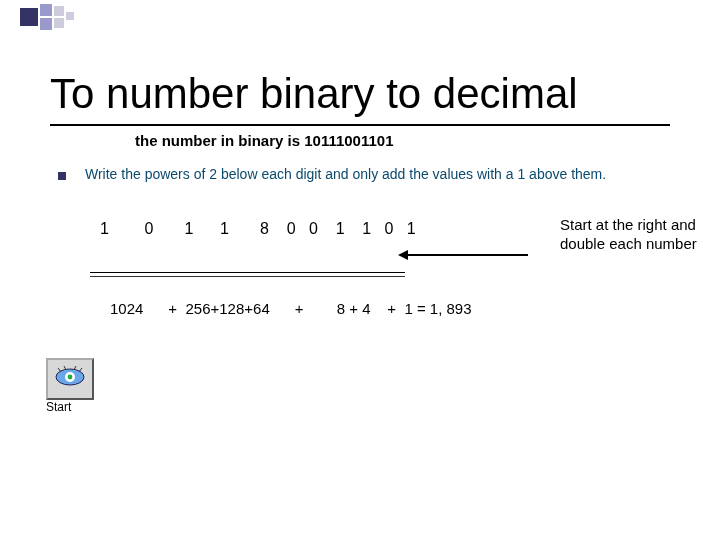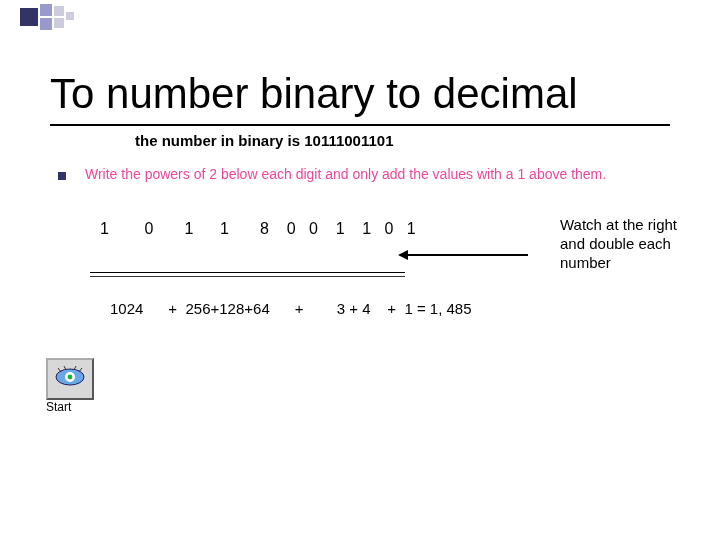--- a/index.html
+++ b/index.html
@@ -52,21 +52,21 @@
     top: 172px;
     width: 8px;
     height: 8px;
     background: #333366;
   }
   .bullet-text {
     position: absolute;
     left: 85px;
     top: 166px;
     font-size: 14px;
-    color: #ec4899;
+    color: #0c4a6e;
     width: 600px;
   }
 
   .digits {
     position: absolute;
     left: 100px;
     top: 220px;
     font-size: 16px;
     letter-spacing: 0;
     color: #000;
@@ -175,23 +175,23 @@
 <div class="digits">1        0       1      1       8    0   0    1    1   0   1</div>
 
 <div class="arrow-wrap">
   <div class="arrow-head"></div>
   <div class="arrow-line"></div>
 </div>
 
 <div class="underline1"></div>
 <div class="underline2"></div>
 
-<div class="calc">1024      +  256+128+64      +        3 + 4    +  1 = 1, 485</div>
-
-<div class="side-note">Watch at the right and double each number</div>
+<div class="calc">1024      +  256+128+64      +        8 + 4    +  1 = 1, 893</div>
+
+<div class="side-note">Start at the right and double each number</div>
 
 <div class="watch-icon">
   <span>
     <svg viewBox="0 0 32 26">
       <ellipse cx="16" cy="13" rx="14" ry="8" fill="#6aa7e8" stroke="#225" stroke-width="1"></ellipse>
       <circle cx="16" cy="13" r="5" fill="#fff"></circle>
       <circle cx="16" cy="13" r="2.4" fill="#2a4"></circle>
       <path d="M4 4 l3 4 M10 2 l2 4 M22 2 l-2 4 M28 4 l-3 4" stroke="#333" stroke-width="1" fill="none"></path>
     </svg>
   </span>

